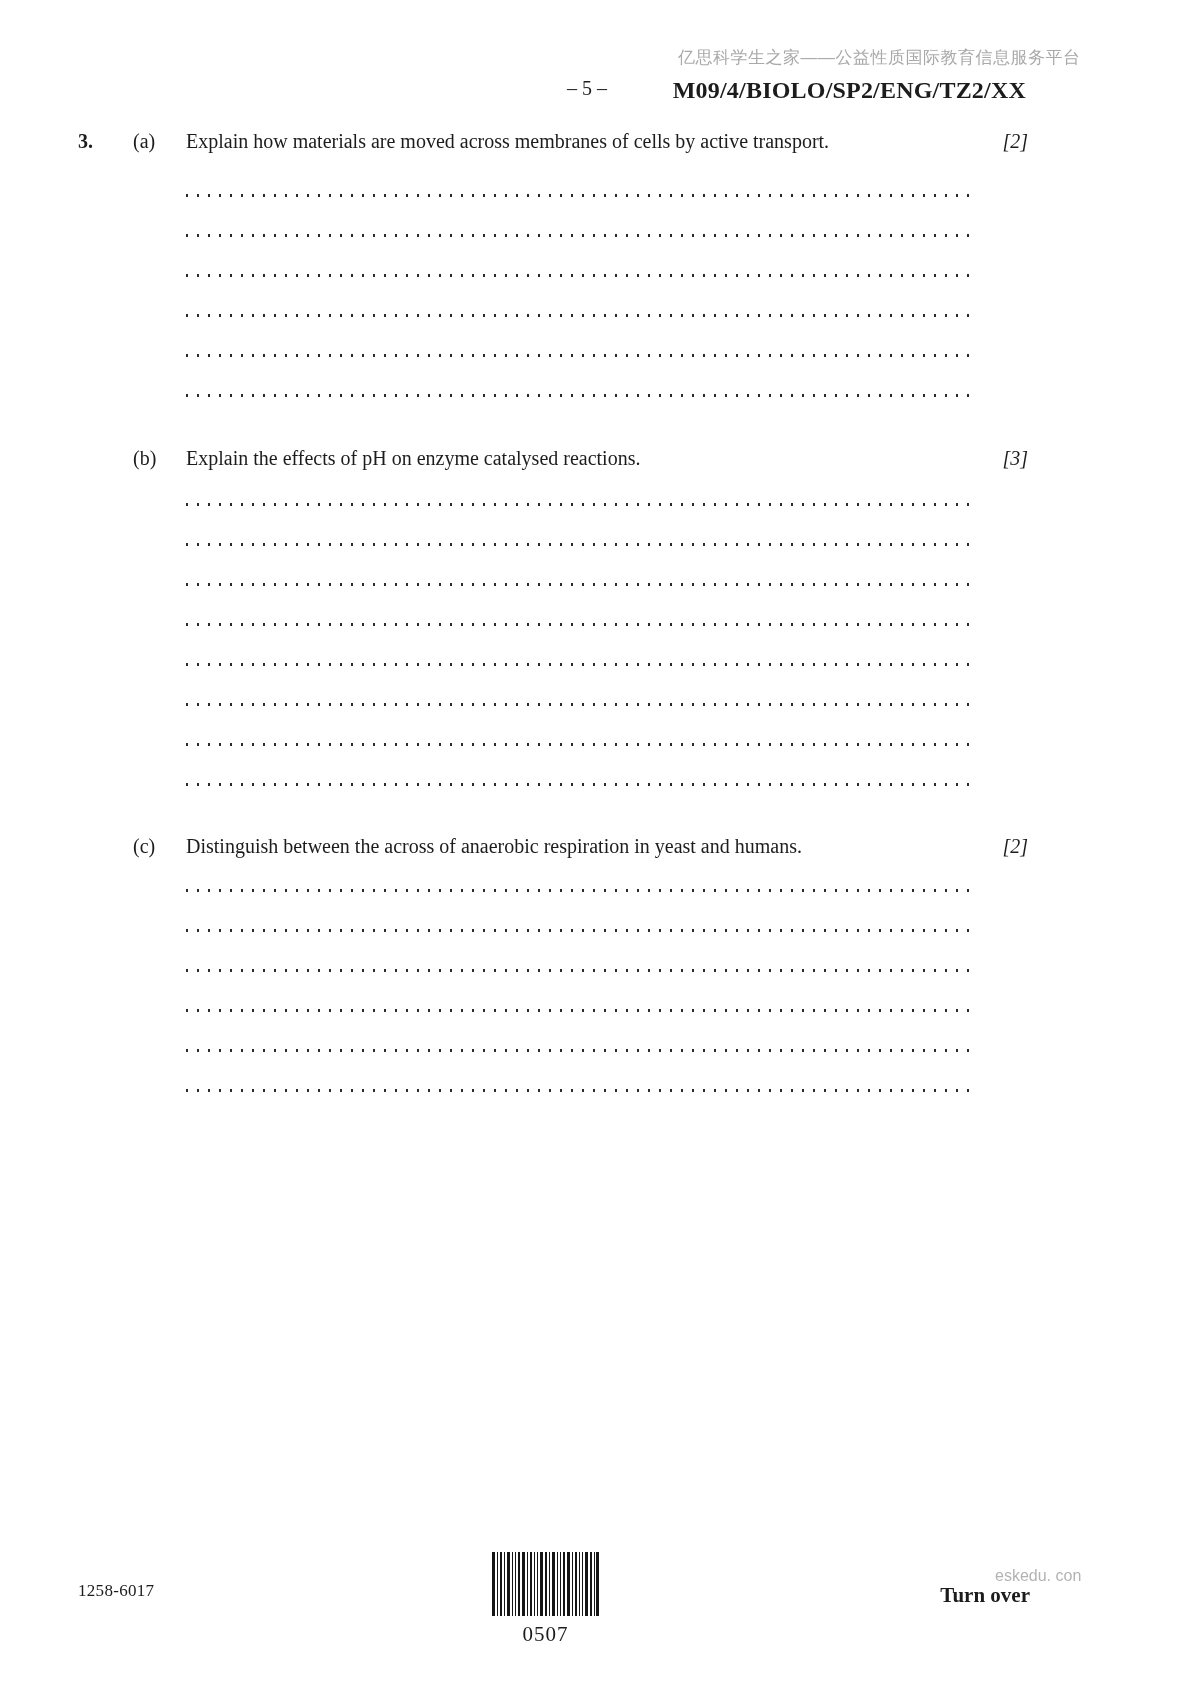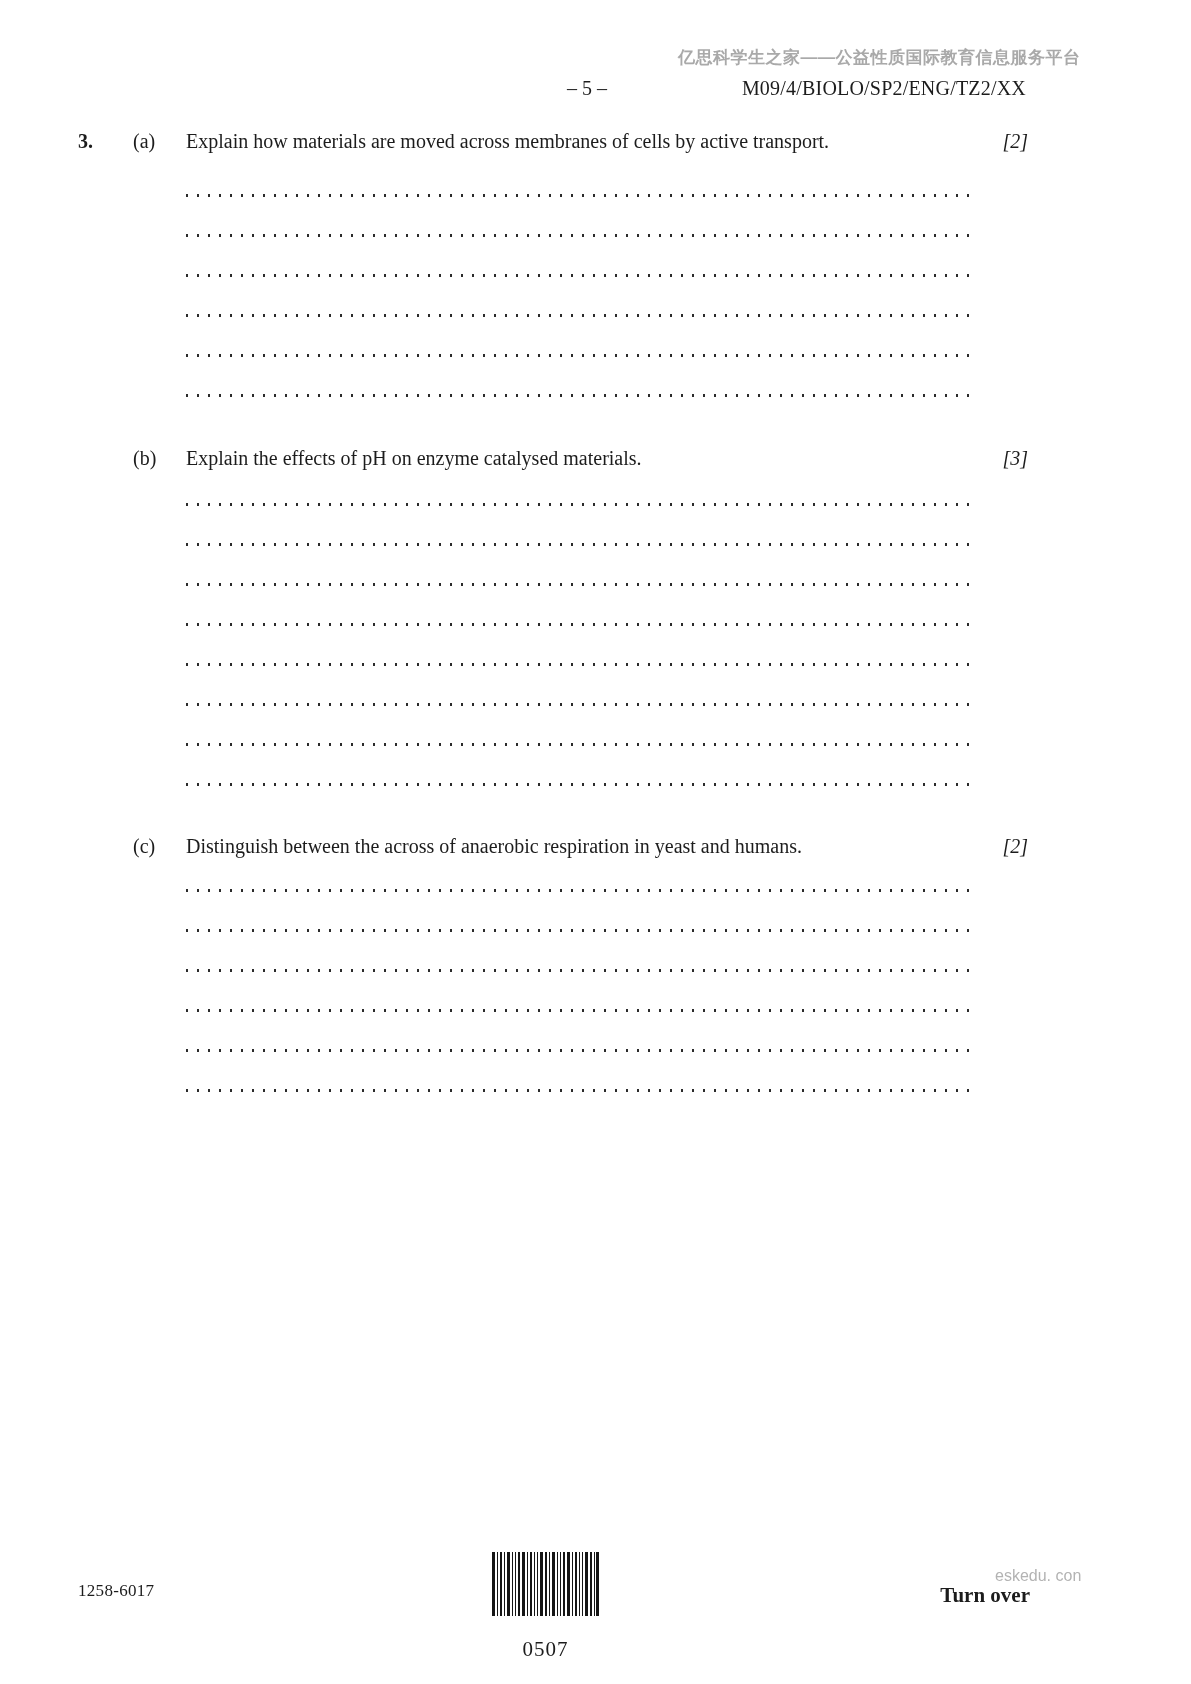--- a/index.html
+++ b/index.html
@@ -20,32 +20,32 @@
   .abs { position: absolute; }
 
   
   .watermark-cn {
     left: 678px; top: 46px;
     font-family: "Liberation Sans", sans-serif;
     font-size: 17px;
     letter-spacing: 0.5px;
     color: #a9a9a9;
     white-space: nowrap;
-    font-weight: bold;
   }
   .page-num {
     left: 537px; top: 77px;
     width: 100px;
     text-align: center;
     font-size: 20px;
   }
   .paper-code {
     top: 77px; right: 165px;
-    font-size: 20px;
+    font-size: 24px;
     letter-spacing: 0.2px;
+    font-weight: bold;
   }
 
   
   .qnum   { left: 78px;  font-size: 20px; font-weight: bold; }
   .qlabel { left: 133px; font-size: 20px; }
   .qtext  { left: 186px; font-size: 20px; white-space: nowrap; }
   .qmark  { right: 163px; font-size: 20px; font-style: italic; }
 
   .row-a { top: 130px; }
   .row-b { top: 447px; }
@@ -72,21 +72,21 @@
     letter-spacing: 0.3px;
   }
   .barcode-wrap {
     left: 492px; top: 1552px;
     width: 107px;
     text-align: center;
   }
   .barcode-digits {
     font-size: 21px;
     letter-spacing: 1px;
-    margin-top: 17px;
+    margin-top: 2px;
   }
   .watermark-en {
     left: 963px; top: 1567px;
     font-family: "Liberation Sans", sans-serif;
     font-size: 16px;
     color: #b3b3b3;
     white-space: nowrap;
     z-index: 1;
     margin-left: 32px;
   }
@@ -114,21 +114,21 @@
   <div class="abs lines lines-a">
       <div class="dotline"></div>
       <div class="dotline"></div>
       <div class="dotline"></div>
       <div class="dotline"></div>
       <div class="dotline"></div>
       <div class="dotline"></div>
     </div>
 
   <div class="abs qlabel row-b">(b)</div>
-  <div class="abs qtext row-b">Explain the effects of pH on enzyme catalysed materials.</div>
+  <div class="abs qtext row-b">Explain the effects of pH on enzyme catalysed reactions.</div>
   <div class="abs qmark row-b">[3]</div>
   <div class="abs lines lines-b">
       <div class="dotline"></div>
       <div class="dotline"></div>
       <div class="dotline"></div>
       <div class="dotline"></div>
       <div class="dotline"></div>
       <div class="dotline"></div>
       <div class="dotline"></div>
       <div class="dotline"></div>

